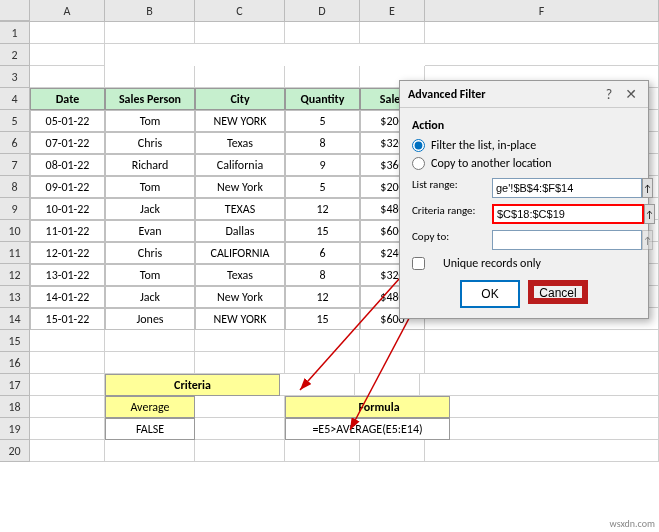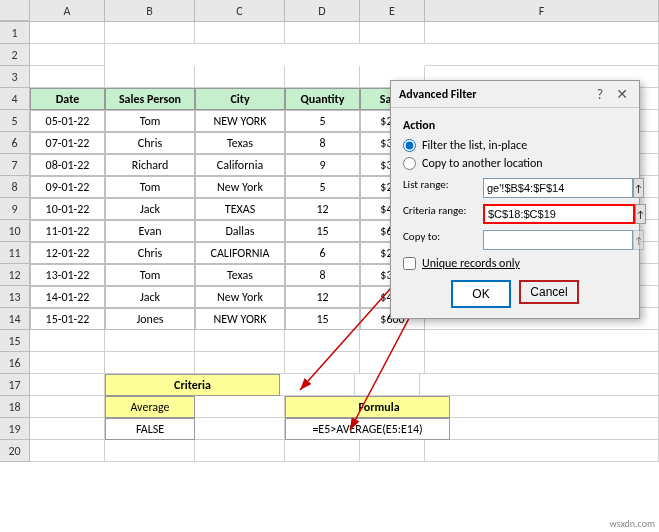--- a/index.html
+++ b/index.html
@@ -139,21 +139,21 @@
     .col-c { width: 90px; min-width: 90px; }
     .col-d { width: 90px; min-width: 90px; }
     .col-e { width: 75px; min-width: 75px; }
     .col-f { width: 65px; min-width: 65px; }
     .col-rest { flex: 1; }
 
     
     .dialog-overlay {
       position: absolute;
       top: 80px;
-      left: 390px;
+      left: 399px;
       width: 250px;
       background: #f0f0f0;
       border: 1px solid #999;
       box-shadow: 3px 3px 8px rgba(0,0,0,0.3);
       z-index: 100;
       padding: 0;
     }
     .dialog-titlebar {
       display: flex;
       align-items: center;
@@ -236,23 +236,22 @@
       border: 1px solid #999;
       display: flex;
       align-items: center;
       justify-content: center;
       cursor: pointer;
       font-size: 10px;
     }
     .checkbox-row {
       display: flex;
       align-items: center;
-      gap: 6px;
+      gap: 18px;
       margin-bottom: 10px;
-      text-decoration: underline;
     }
     .checkbox-row input[type=checkbox] {
       margin: 0;
     }
     .checkbox-label {
       font-size: 12px;
       color: #000;
     }
     .dialog-footer {
       display: flex;
@@ -267,21 +266,21 @@
       background: #fff;
       border: 2px solid #0070c0;
       cursor: pointer;
       color: #000;
     }
     .btn-cancel {
       width: 60px;
       height: 24px;
       font-size: 12px;
       background: #f0f0f0;
-      border: 2px solid #b91c1c;
+      border: 6px solid #b91c1c;
       cursor: pointer;
       color: #000;
     }
 
     
     .arrow-svg {
       position: absolute;
       top: 0;
       left: 0;
       width: 659px;

